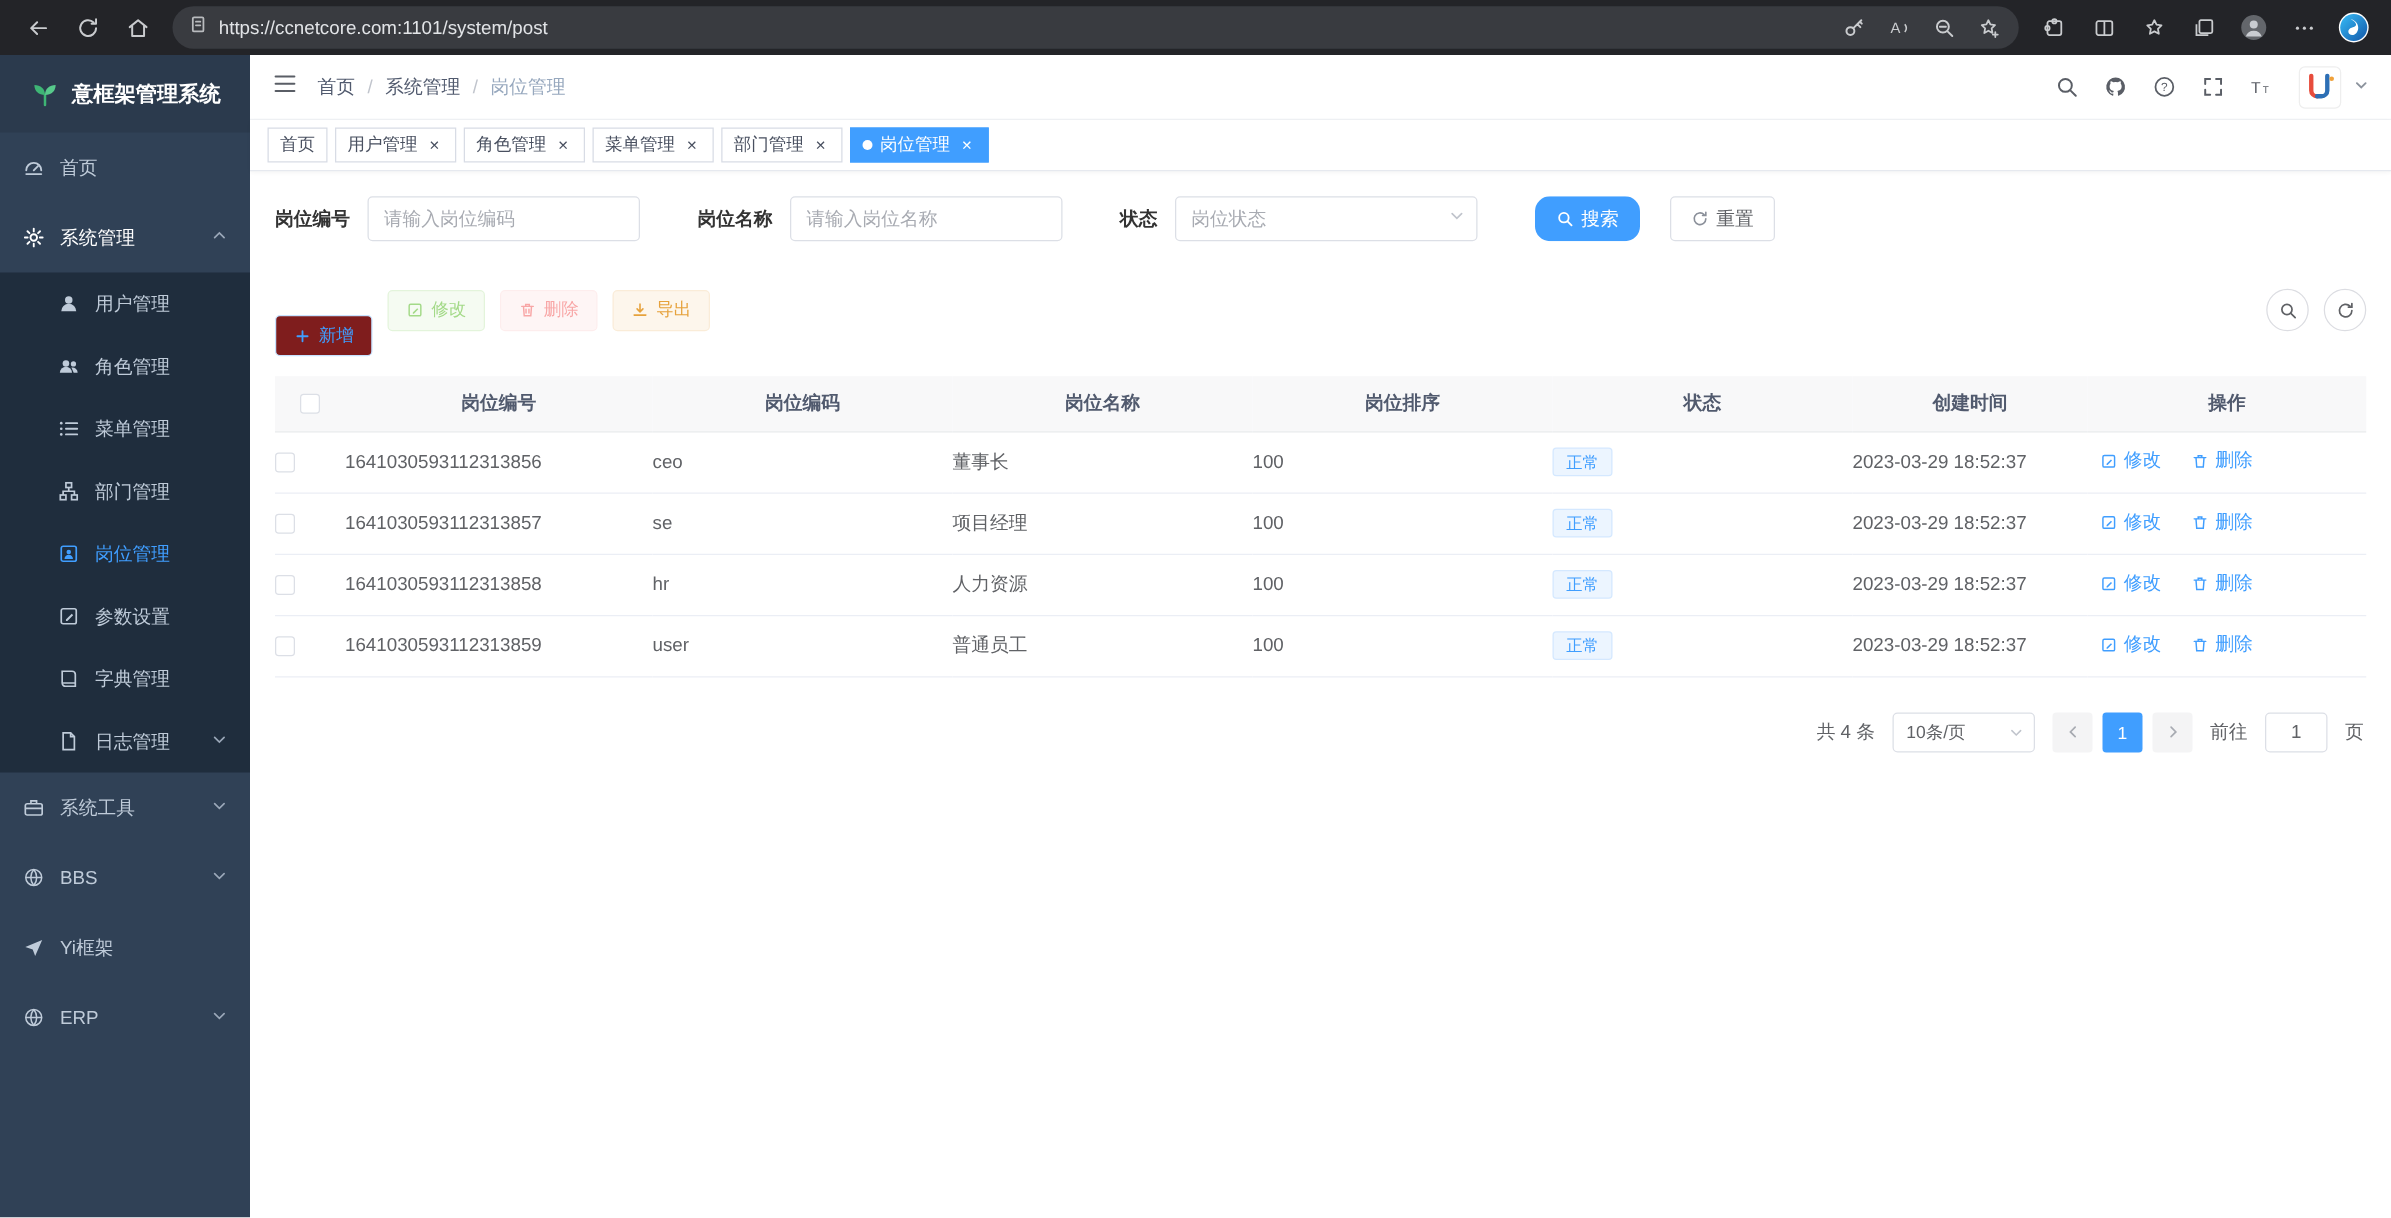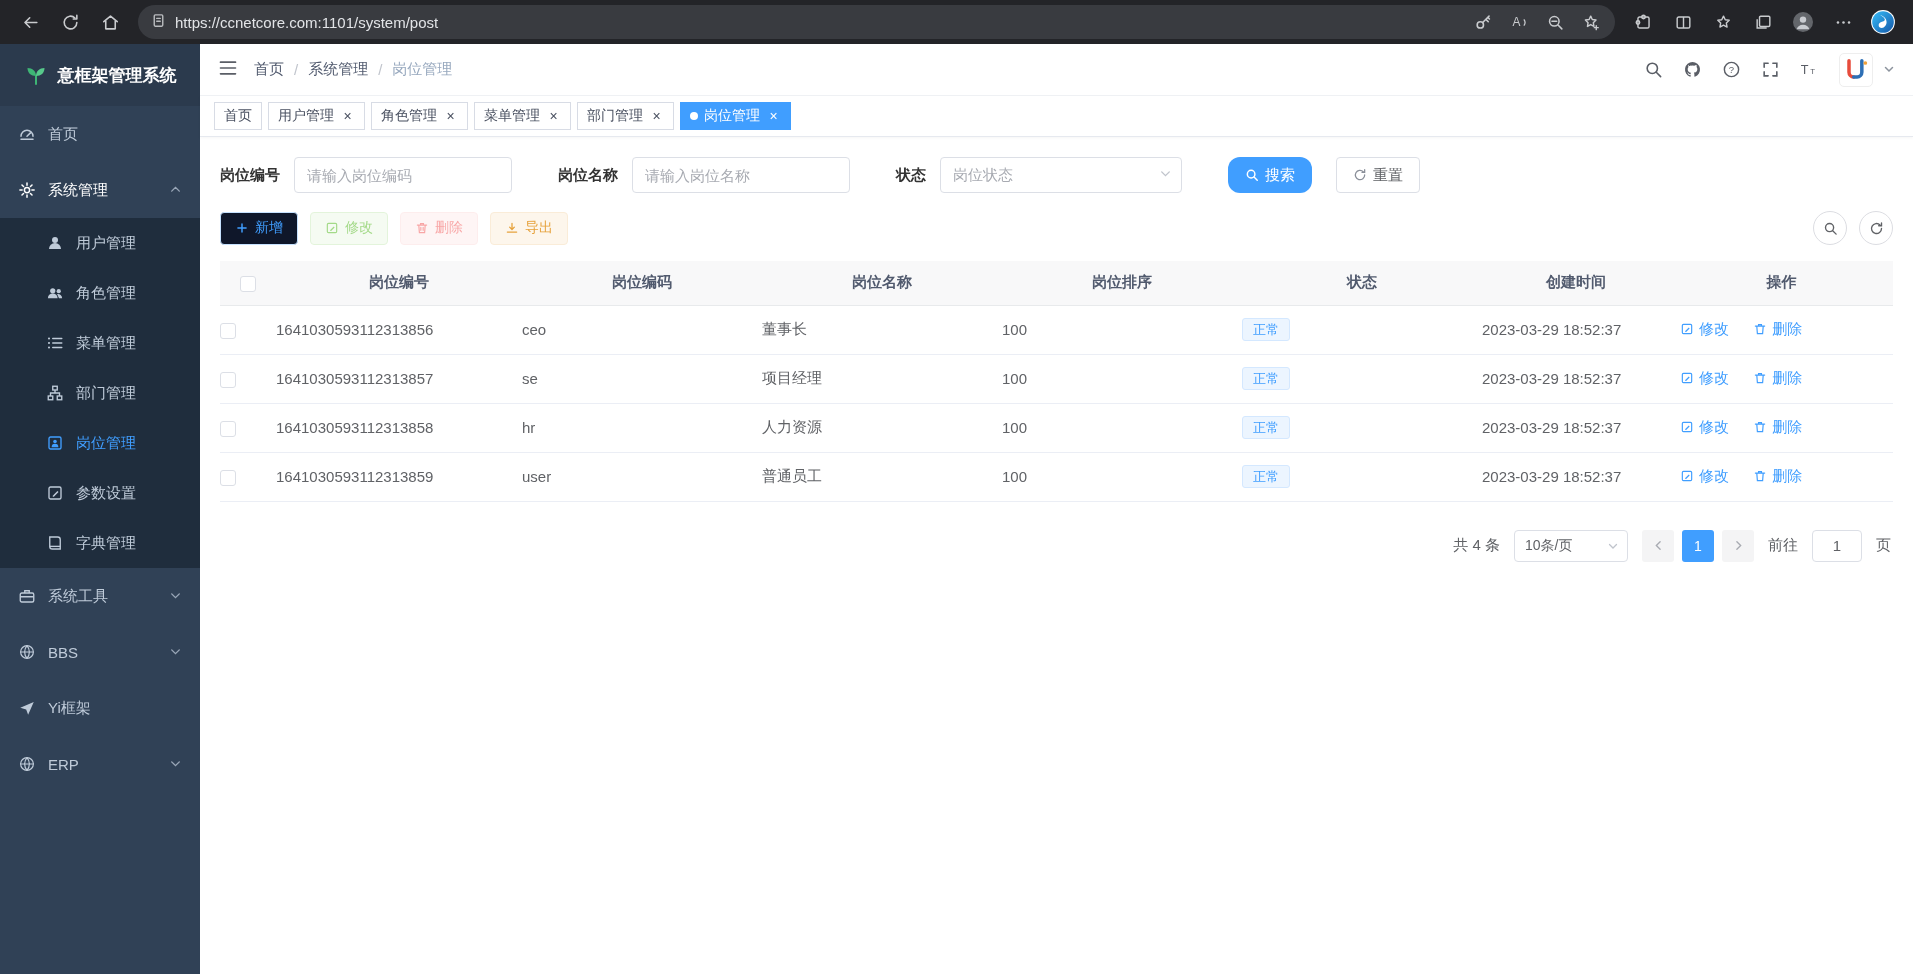--- a/index.html
+++ b/index.html
@@ -86,21 +86,21 @@
   .btn { height: 36px; display: inline-flex; align-items: center; gap: 6px; padding: 0 16px;
          border-radius: 4px; border: 1px solid transparent; font-size: 15px; cursor: pointer;
          font-family: inherit; background: #fff; }
   .btn svg { width: 14px; height: 14px; }
   .btn-primary { background: #409eff; color: #fff; border-radius: 12px; }
   .btn-default { border-color: #dcdfe6; color: #606266; }
   .btn-default svg { color: #8a8f99; }
 
   .toolbar { display: flex; align-items: center; margin-top: 18px; }
   .btn-sm { height: 33px; padding: 0 14px; font-size: 14px; margin-right: 12px; }
-  .btn-plain-primary { background: #0f172a; color: #409eff; border-color: #c6e2ff; }
+  .btn-plain-primary { background: #7f1d1d; color: #409eff; border-color: #c6e2ff; margin-top: 41px; }
   .btn-plain-success { background: #f0f9eb; color: #67c23a; border-color: #d1edc4; opacity: .6; cursor: not-allowed; }
   .btn-plain-danger  { background: #fef0f0; color: #f56c6c; border-color: #fde2e2; opacity: .6; cursor: not-allowed; }
   .btn-plain-warning { background: #fdf6ec; color: #e6a23c; border-color: #faecd8; }
   .toolbar-right { margin-left: auto; display: flex; align-items: center; gap: 12px; }
   .circle-btn { width: 34px; height: 34px; border-radius: 50%; border: 1px solid #dcdde2; background: #fff;
                 color: #606266; display: flex; align-items: center; justify-content: center; cursor: pointer; }
   .circle-btn svg { width: 15px; height: 15px; }
 
   table { width: 100%; border-collapse: collapse; table-layout: fixed; margin-top: 16px; }
   thead th { background: #f8f8f9; height: 44px; font-size: 15px; font-weight: 700; color: #515a6e;
@@ -323,20 +323,30 @@
             <path d="M9 15.5l6.2-6.2 1.5 1.5-6.2 6.2H9z" fill="currentColor" stroke="none"></path>
           </svg>
         <span>参数设置</span>
       </div>
       <div class="menu-item">
         <svg viewBox="0 0 24 24" fill="none" stroke="currentColor" stroke-width="1.8">
             <path d="M5 4h10.5A3.5 3.5 0 0 1 19 7.5V20H8.5A3.5 3.5 0 0 1 5 16.5z"></path>
             <path d="M5 16.5h14"></path>
           </svg>
         <span>字典管理</span>
+      </div>
+      <div class="menu-item">
+        <svg viewBox="0 0 24 24" fill="none" stroke="currentColor" stroke-width="1.8">
+            <path d="M6 3h8l4 4v14H6z"></path>
+            <path d="M14 3v4h4"></path>
+          </svg>
+        <span>日志管理</span>
+        <span class="chev"><svg viewBox="0 0 24 24" fill="none" stroke="currentColor" stroke-width="2.5" stroke-linecap="round">
+              <path d="M5 9l7 7 7-7"></path>
+            </svg></span>
       </div>
     </div>
 
 
     <div class="menu-item">
       <svg viewBox="0 0 24 24" fill="none" stroke="currentColor" stroke-width="1.8">
           <rect x="3" y="8" width="18" height="12" rx="2"></rect>
           <path d="M9 8V5h6v3M3 13h18"></path>
         </svg>
       <span>系统工具</span>

